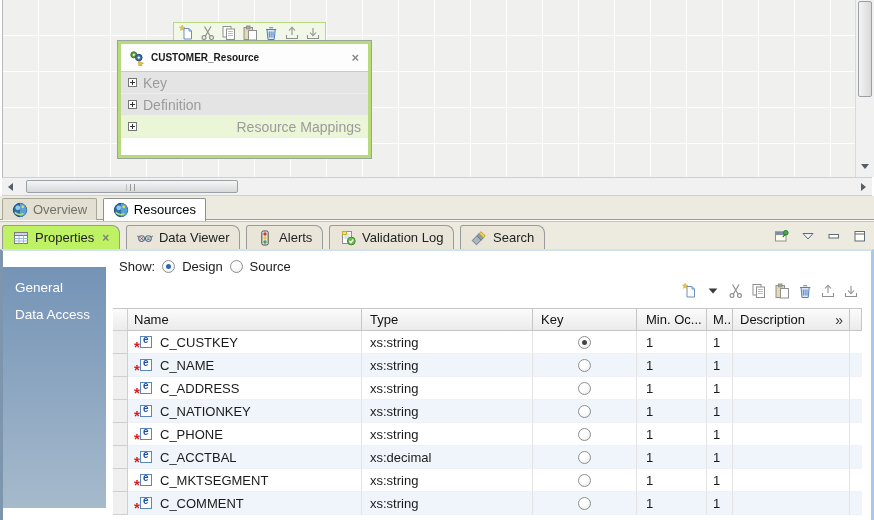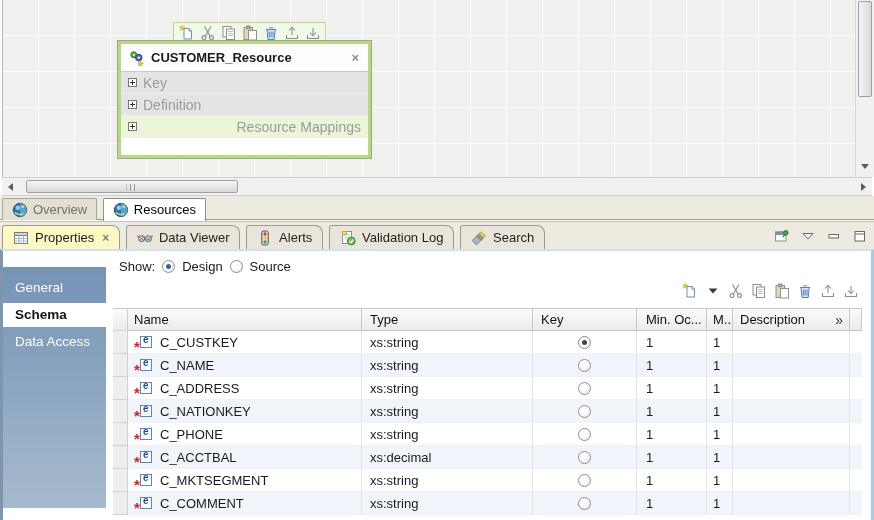--- a/index.html
+++ b/index.html
@@ -24,21 +24,21 @@
     background:#f2f8e8; border:1px solid #b9d97e;
   }
   .tb-ic { width:17px; height:17px; display:inline-flex; align-items:center; justify-content:center; }
   .tb-ic svg { width:16px; height:16px; }
   
   .node {
     position:absolute; left:115px; top:41px; width:253px; height:117px;
     background:#fff; border:3px solid #b7da7d; outline:1px solid #9aa49a;
   }
   .node-header { height:28px; display:flex; align-items:center; padding:0 7px; background:#fdfdfd; border-bottom:1px solid #c9c9c9; }
-  .node-title { font-weight:bold; margin-left:6px; flex:1; font-size:13px; }
+  .node-title { font-weight:bold; margin-left:6px; flex:1; font-size:10px; }
   .node-close { color:#8a8a8a; font-size:13px; font-weight:bold; cursor:default; padding:0 2px; }
   .node-sec { height:22px; display:flex; align-items:center; gap:6px; padding:0 7px; color:#9b9b9b; font-size:14px; border-bottom:1px solid #ededed; }
   .node-sec.gray { background:#e4e4e4; }
   .node-sec.green { background:#ebf5d8;justify-content:space-between; }
   .expand { width:9px; height:9px; border:1px solid #767676; background:#fff; position:relative; flex:none; }
   .expand::before { content:""; position:absolute; left:1px; right:1px; top:3px; height:1px; background:#333; }
   .expand::after  { content:""; position:absolute; top:1px; bottom:1px; left:3px; width:1px; background:#333; }
   
   .vscroll { position:absolute; right:0; top:0; width:19px; height:177px; background:#f1f1f1; border-left:1px solid #d9d9d9; }
   .vthumb { position:absolute; left:2px; right:2px; top:1px; height:96px; background:linear-gradient(to right,#f4f4f4,#d9d9d9); border:1px solid #9aa0a6; border-radius:2px; }
@@ -54,21 +54,21 @@
   .editor-tabbar { position:absolute; left:0; top:196px; width:874px; height:24px; background:#edebdf; border-bottom:1px solid #9a9a8e; }
   .etab { display:inline-flex; align-items:center; gap:5px; height:22px; margin-top:2px; padding:0 9px;
           border:1px solid #a8a89a; border-bottom:none; border-radius:2px 2px 0 0; background:#e3e0d2; color:#71716a; margin-left:2px; }
   .etab.active { background:#fff; color:#000; height:23px; margin-top:1px; border-color:#8f8f8f; }
   .etab svg { width:15px; height:15px; }
   
   .panel { position:absolute; left:0; top:221px; width:874px; height:299px; }
   .panel-tabbar { position:absolute; left:0; top:0; width:874px; height:28px; background:#edeadf; border-top:1px solid #c3c3b6; }
   .ptab { display:inline-flex; align-items:center; gap:6px; height:24px; margin-top:3px; padding:0 10px;
           border:1px solid #9a9a9a; border-bottom:none; border-radius:3px 8px 0 0; background:#e9e6d9; color:#222; margin-left:2px; }
-  .ptab.active { background:#fef9c3; height:25px; margin-top:2px; }
+  .ptab.active { background:#bef264; height:25px; margin-top:2px; }
   .ptab svg { width:16px; height:16px; }
   .ptab-close { color:#7c7c7c; font-weight:bold; font-size:12px; margin-left:2px; }
   .panel-winbtns { position:absolute; right:6px; top:6px; display:flex; align-items:center; gap:10px; }
   .panel-winbtns span { width:16px; height:16px; display:inline-flex; }
   .panel-winbtns svg { width:16px; height:16px; }
   .panel-body { position:absolute; left:0; top:28px; width:874px; height:271px; background:#fff;
                 border-top:2px solid #cfe2f4; border-left:3px solid #7e96ad; border-right:3px solid #a9c9e8; }
   
   .sidebar { position:absolute; left:0; top:16px; width:103px; height:241px; background:linear-gradient(#7493b6,#a6bacc); padding-top:9px; }
   .side-item { height:24px; line-height:24px; padding-left:12px; color:#fff; margin-bottom:3px; font-size:13.5px; }
@@ -316,21 +316,20 @@
           <svg viewBox="0 0 16 16" xmlns="http://www.w3.org/2000/svg" style="width: 16px; height: 16px;">
             <rect x="3" y="3.5" width="9.5" height="9.5" fill="#fffef4" stroke="#5f6b7a"></rect>
             <path d="M3 6h9.5" stroke="#5f6b7a"></path>
           </svg>
         </span>
     </div>
   </div>
   <div class="panel-body">
     <div class="sidebar">
       <div class="side-item">General</div>
-      <div class="side-item active">Schema</div>
       <div class="side-item">Data Access</div>
     </div>
     <div class="content">
       <div class="show-row">
         <span>Show:</span>
         <span class="radio blue sel"></span>
         <span>Design</span>
         <span class="radio blue"></span>
         <span>Source</span>
       </div>

